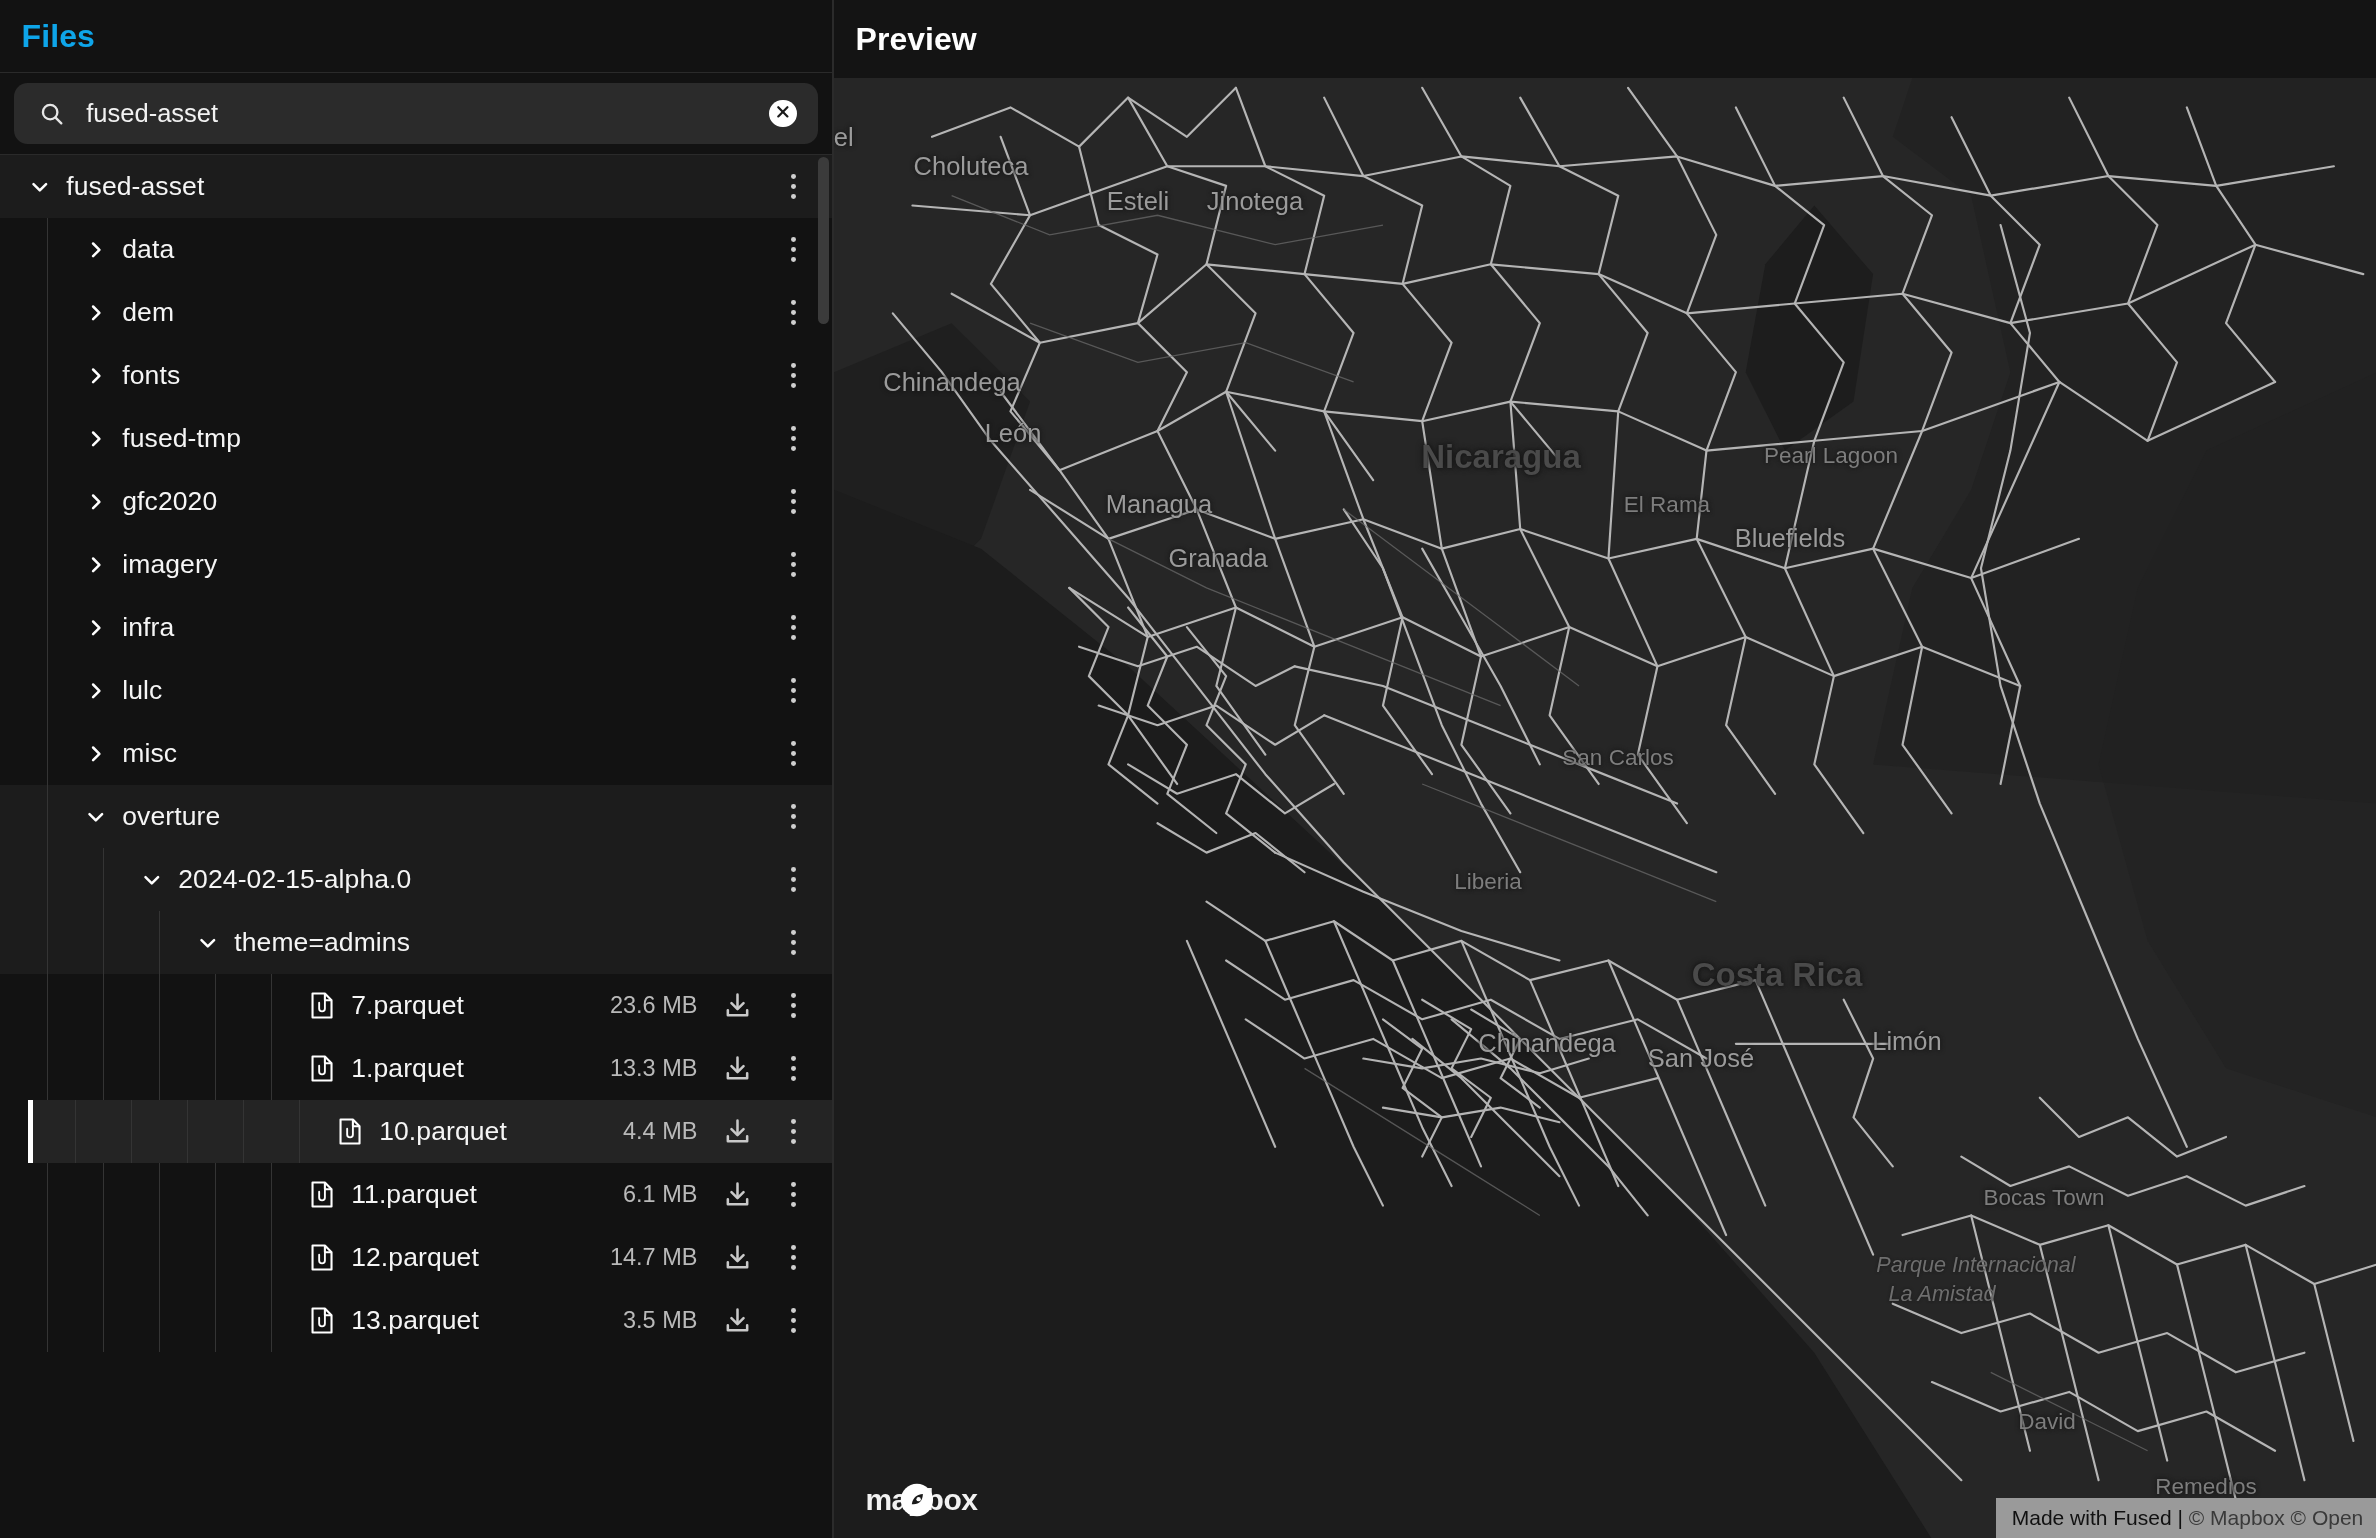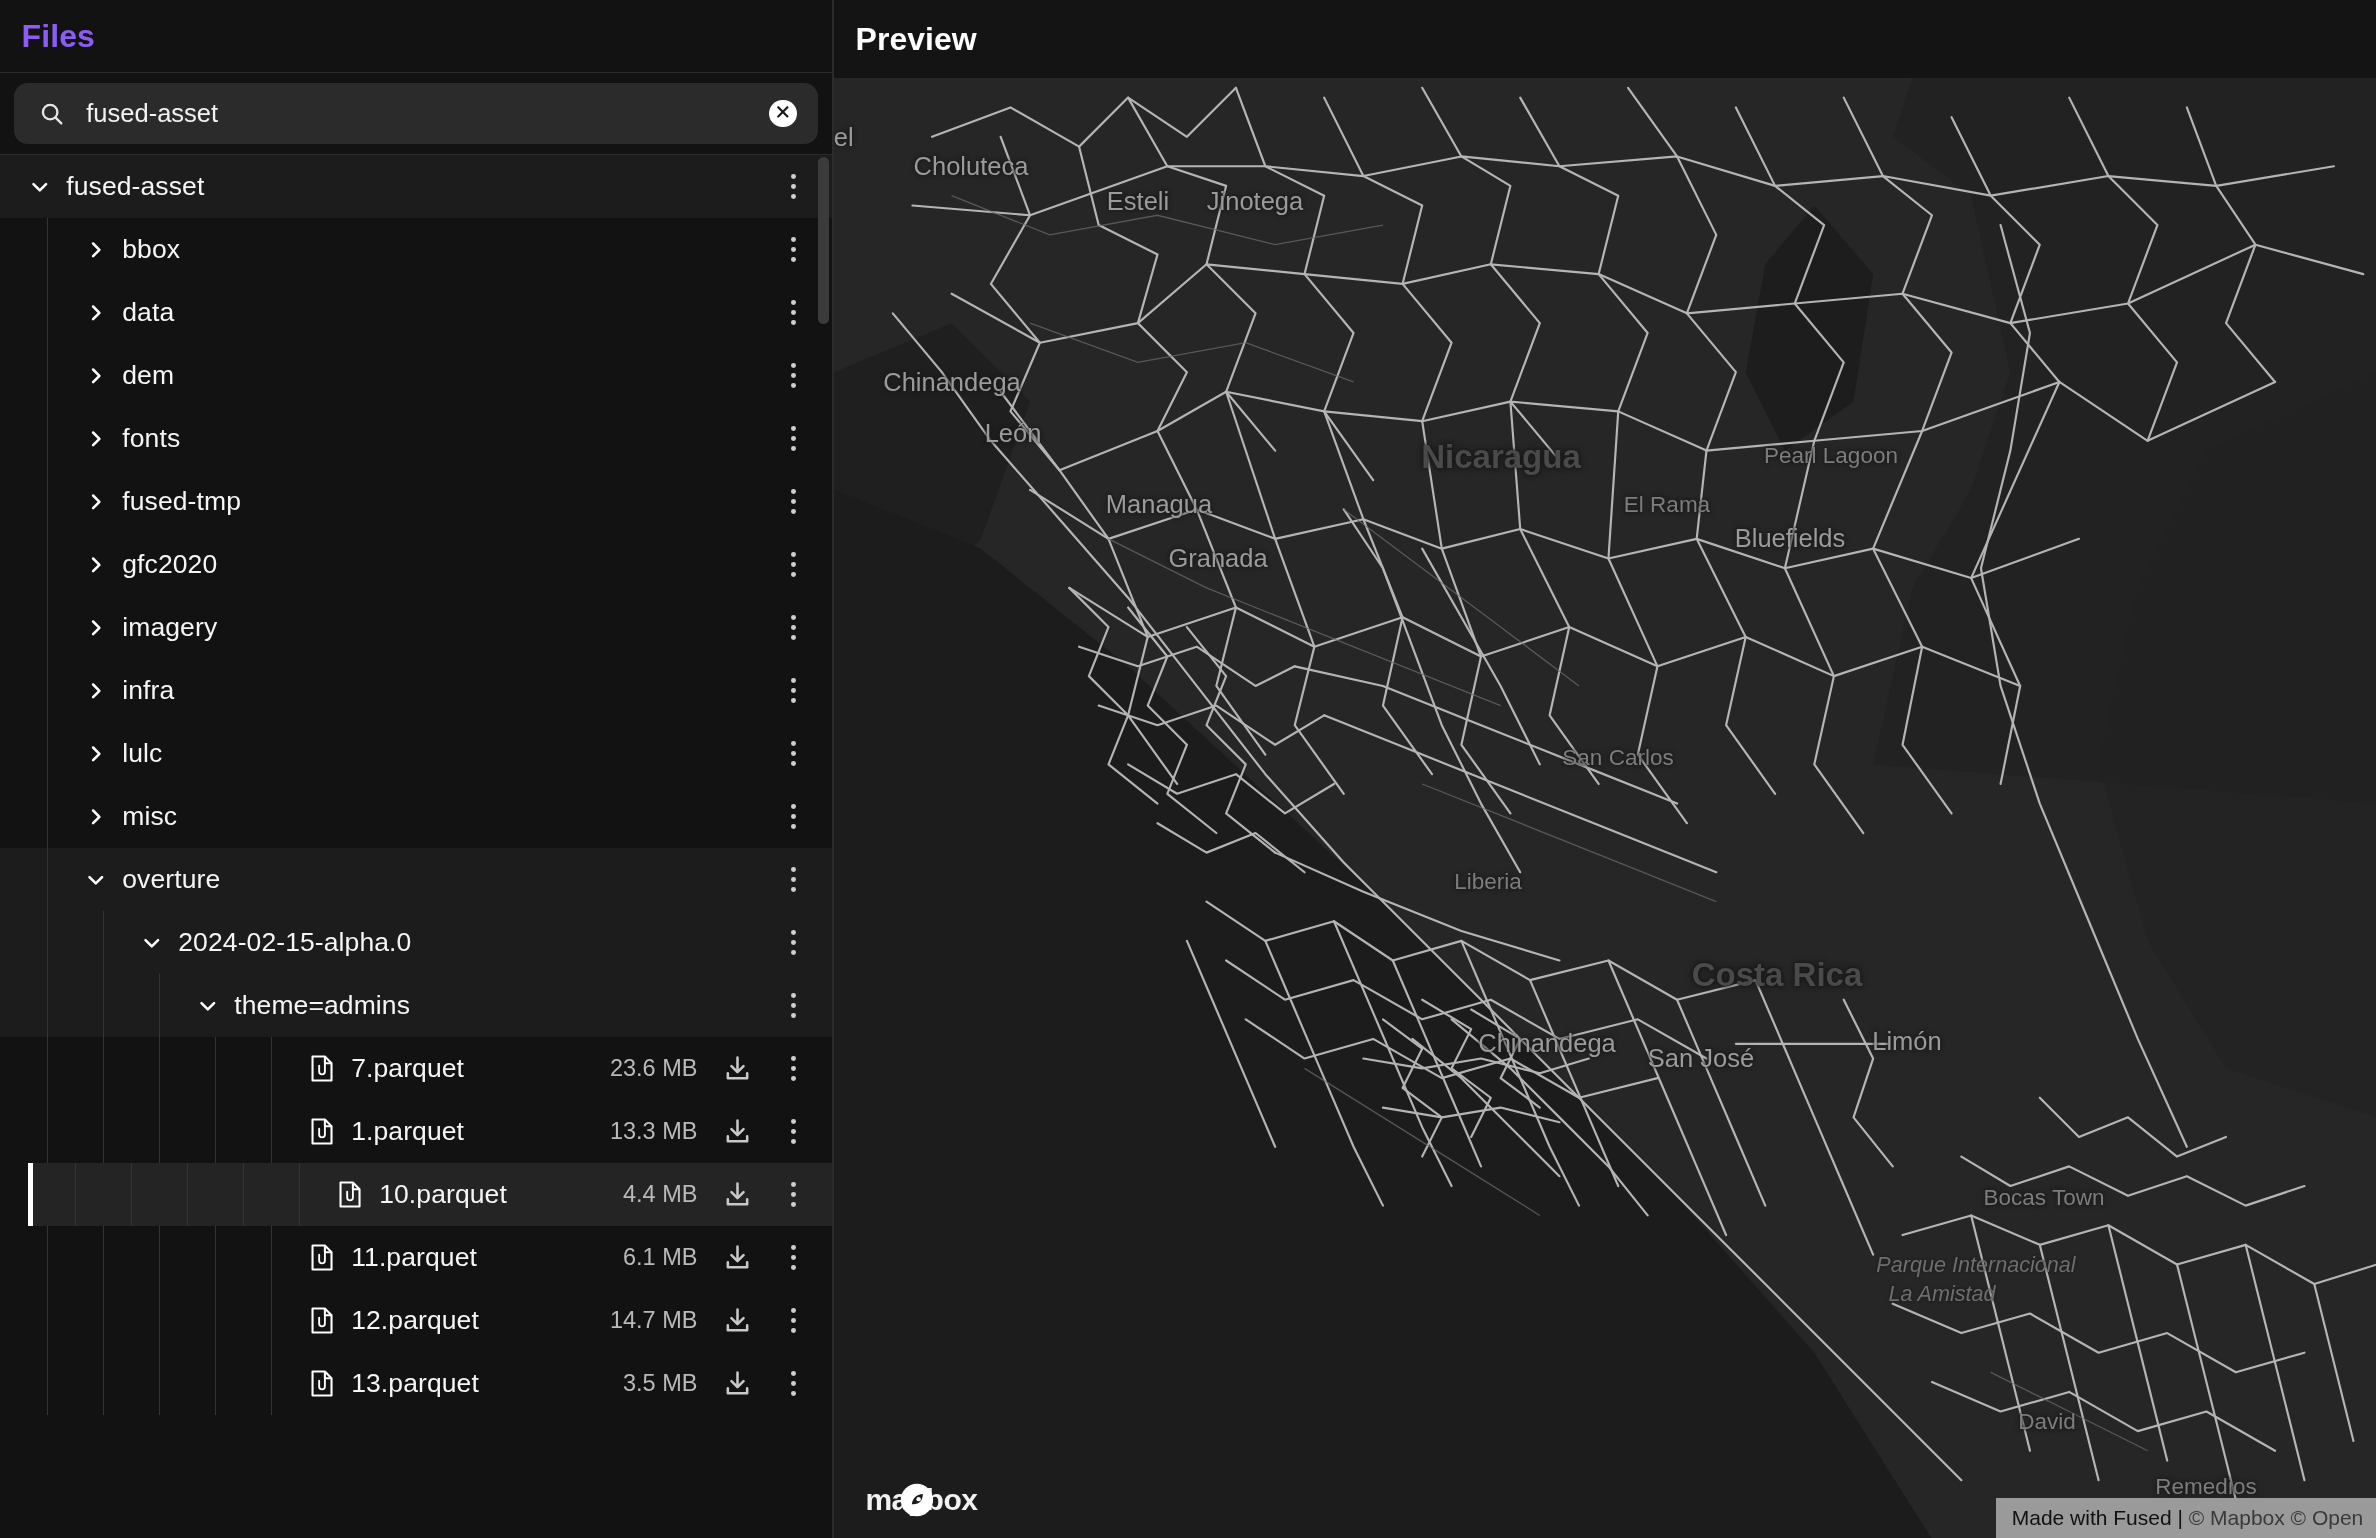--- a/index.html
+++ b/index.html
@@ -20,21 +20,21 @@
     display: flex; flex-direction: column;
     position: relative;
   }
   .files-header {
     height: 73px; flex: 0 0 73px;
     display: flex; align-items: center;
     padding-left: 21.6px;
     border-bottom: 1px solid #2a2a2a;
     background: #121212;
   }
-  .files-title { font-size: 32px; font-weight: 700; color: #8b5cf6; letter-spacing: 0.1px; }
+  .files-title { font-size: 32px; font-weight: 700; color: #0ea5e9; letter-spacing: 0.1px; }
 
   .search-wrap {
     height: 82px; flex: 0 0 82px;
     display: flex; align-items: center;
     padding: 0 13.7px;
     border-bottom: 1px solid #2a2a2a;
     background: #121212;
   }
   .search-box {
     flex: 1; height: 61px;
@@ -201,36 +201,20 @@
     </div>
 
     <div class="tree" id="tree">
         <div class="row depth0 shaded">
           <div class="guides"></div>
           <div style="width: 29px; flex: 0 0 29px;"></div>
           <svg class="chev" viewBox="0 0 24 24" fill="none" stroke="currentColor" stroke-width="2.8" stroke-linecap="round" stroke-linejoin="round">
             <polyline points="5 9 12 16 19 9"></polyline>
           </svg>
           <div class="label">fused-asset</div>
-          <div class="spacer"></div>
-          <div class="kebab">
-            <i></i>
-            <i></i>
-            <i></i>
-          </div>
-        </div>
-        <div class="row depth1">
-          <div class="guides">
-            <div class="guide" style="left: 47px;"></div>
-          </div>
-          <div style="width: 85px; flex: 0 0 85px;"></div>
-          <svg class="chev" viewBox="0 0 24 24" fill="none" stroke="currentColor" stroke-width="2.8" stroke-linecap="round" stroke-linejoin="round">
-            <polyline points="9 5 16 12 9 19"></polyline>
-          </svg>
-          <div class="label">bbox</div>
           <div class="spacer"></div>
           <div class="kebab">
             <i></i>
             <i></i>
             <i></i>
           </div>
         </div>
         <div class="row depth1">
           <div class="guides">
             <div class="guide" style="left: 47px;"></div>

